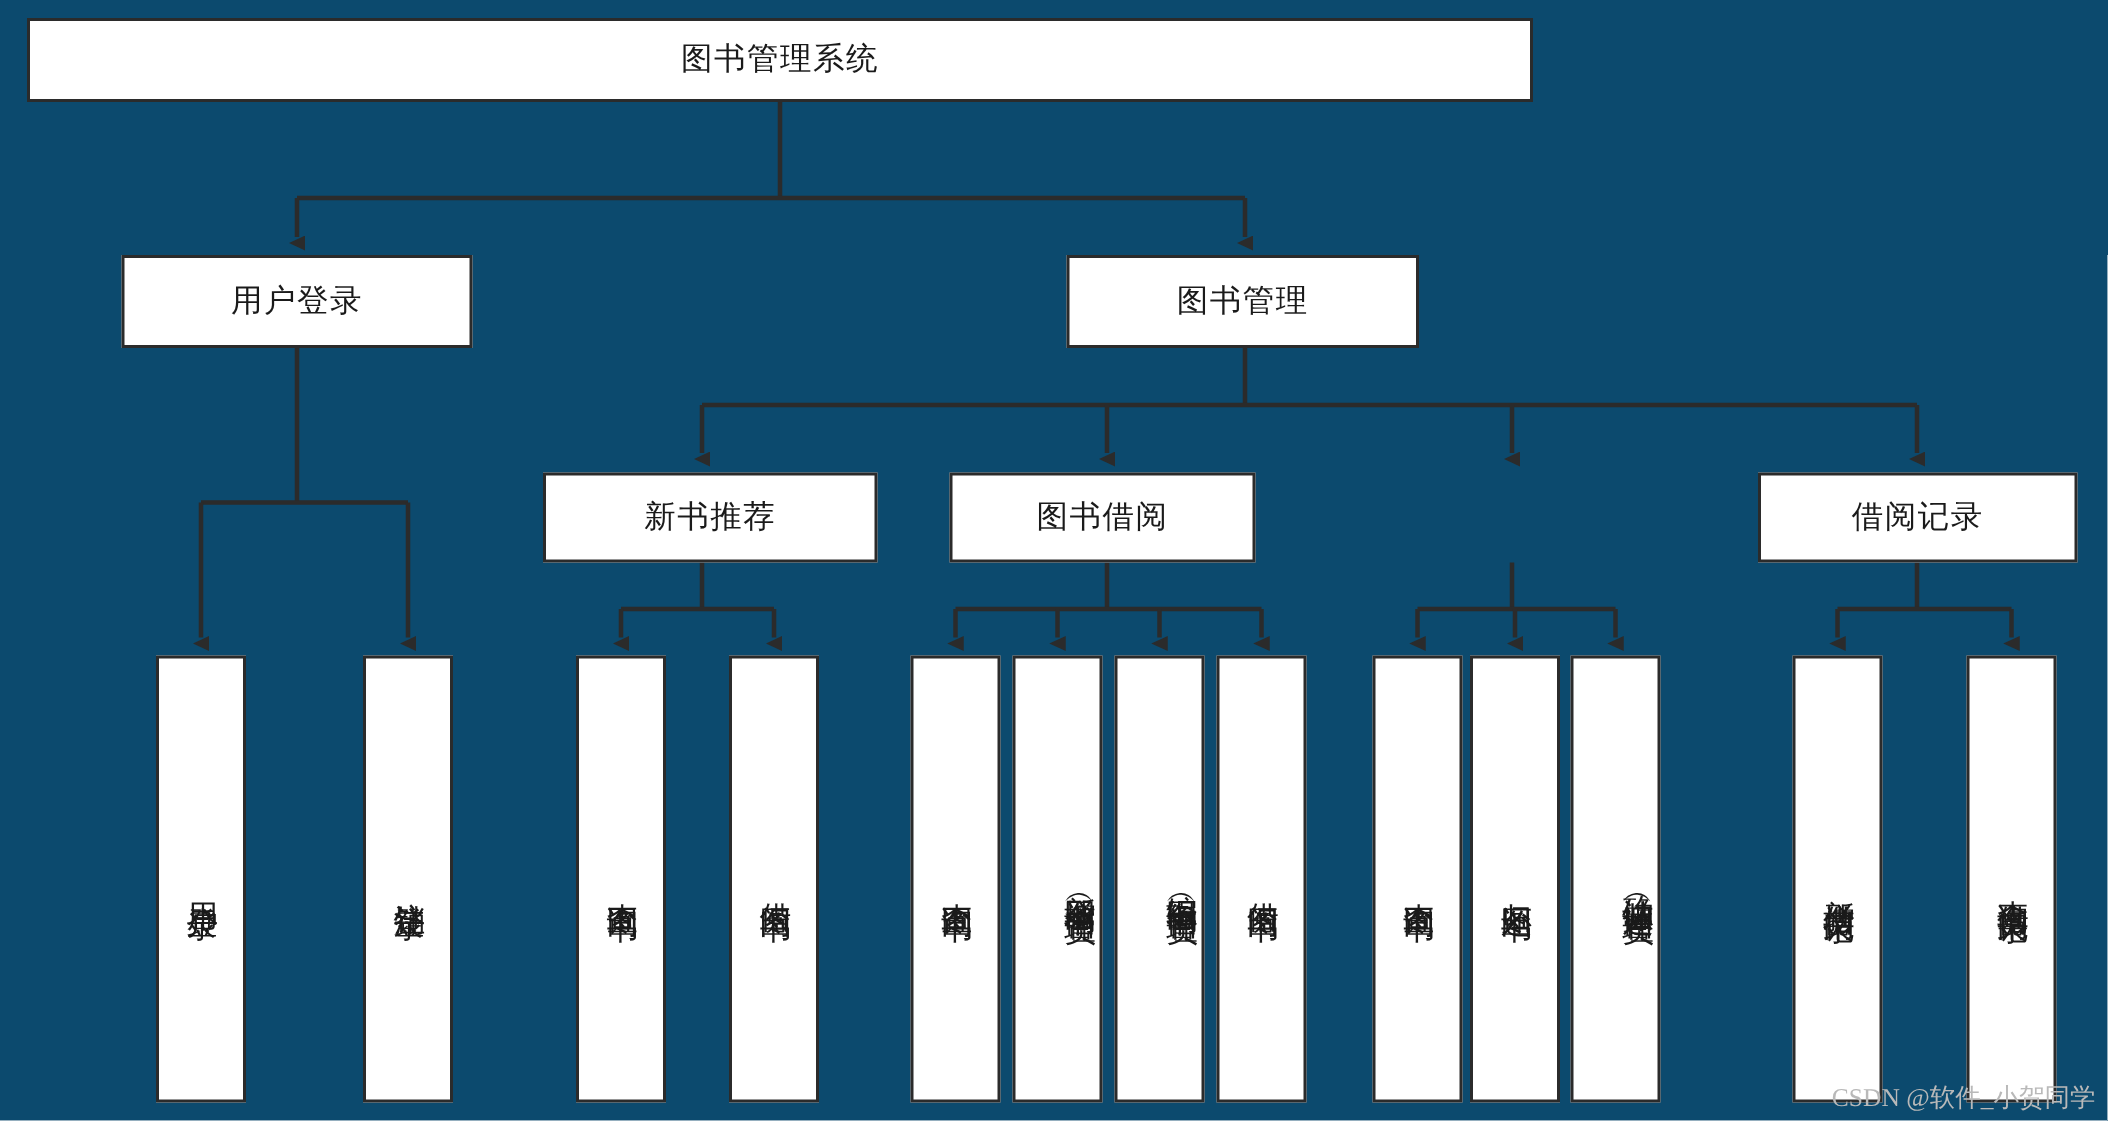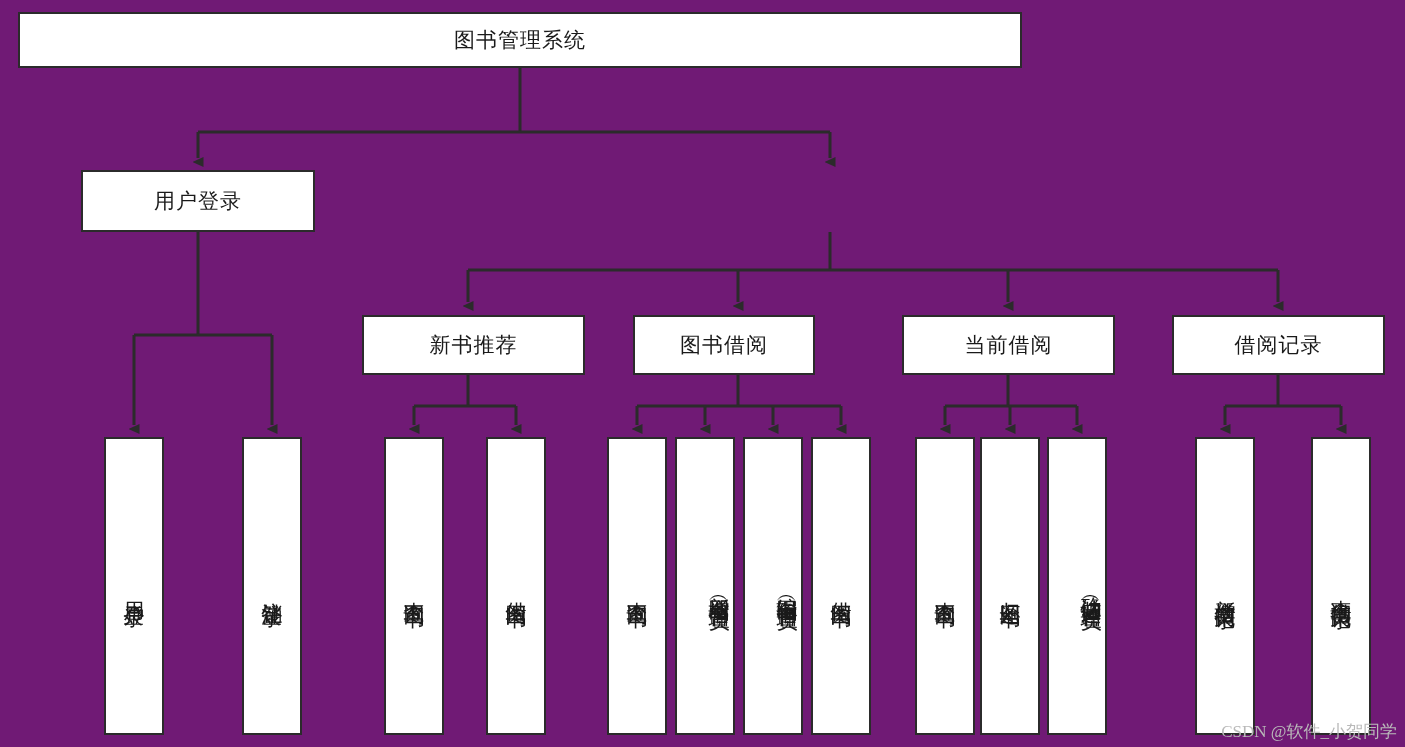--- a/index.html
+++ b/index.html
@@ -8,21 +8,21 @@
     padding: 0;
     background: #ffffff;
   }
   body {
     font-family: "Liberation Sans", "DejaVu Sans", sans-serif;
   }
   #canvas {
     position: relative;
     width: 1405px;
     height: 747px;
-    background: #701a75;
+    background: #0c4a6e;
     overflow: hidden;
   }
   #connectors {
     position: absolute;
     left: 0;
     top: 0;
     width: 1405px;
     height: 747px;
     pointer-events: none;
   }
@@ -124,29 +124,29 @@
     </g>
   </svg>
 
   <div class="node horiz" style="left:18px; top:12px; width:1004px; height:56px;">
     <span class="node-label">图书管理系统</span>
   </div>
 
   <div class="node horiz" style="left:81px; top:170px; width:234px; height:62px;">
     <span class="node-label">用户登录</span>
   </div>
+  <div class="node horiz" style="left:711px; top:170px; width:235px; height:62px;">
+    <span class="node-label">图书管理</span>
+  </div>
 
   <div class="node horiz" style="left:362px; top:315px; width:223px; height:60px;">
     <span class="node-label">新书推荐</span>
   </div>
-  <div class="node horiz" style="left:633px; top:315px; width:182px; height:60px;">
+  <div class="node horiz" style="left:633px; top:315px; width:204px; height:60px;">
     <span class="node-label">图书借阅</span>
-  </div>
-  <div class="node horiz" style="left:902px; top:315px; width:213px; height:60px;">
-    <span class="node-label">当前借阅</span>
   </div>
   <div class="node horiz" style="left:1172px; top:315px; width:213px; height:60px;">
     <span class="node-label">借阅记录</span>
   </div>
 
   <div class="node vert lower" style="left:104px; top:437px; width:60px; height:298px;">
     <span class="node-label">用户登录</span>
   </div>
   <div class="node vert lower" style="left:242px; top:437px; width:60px; height:298px;">
     <span class="node-label">注销登录</span>

